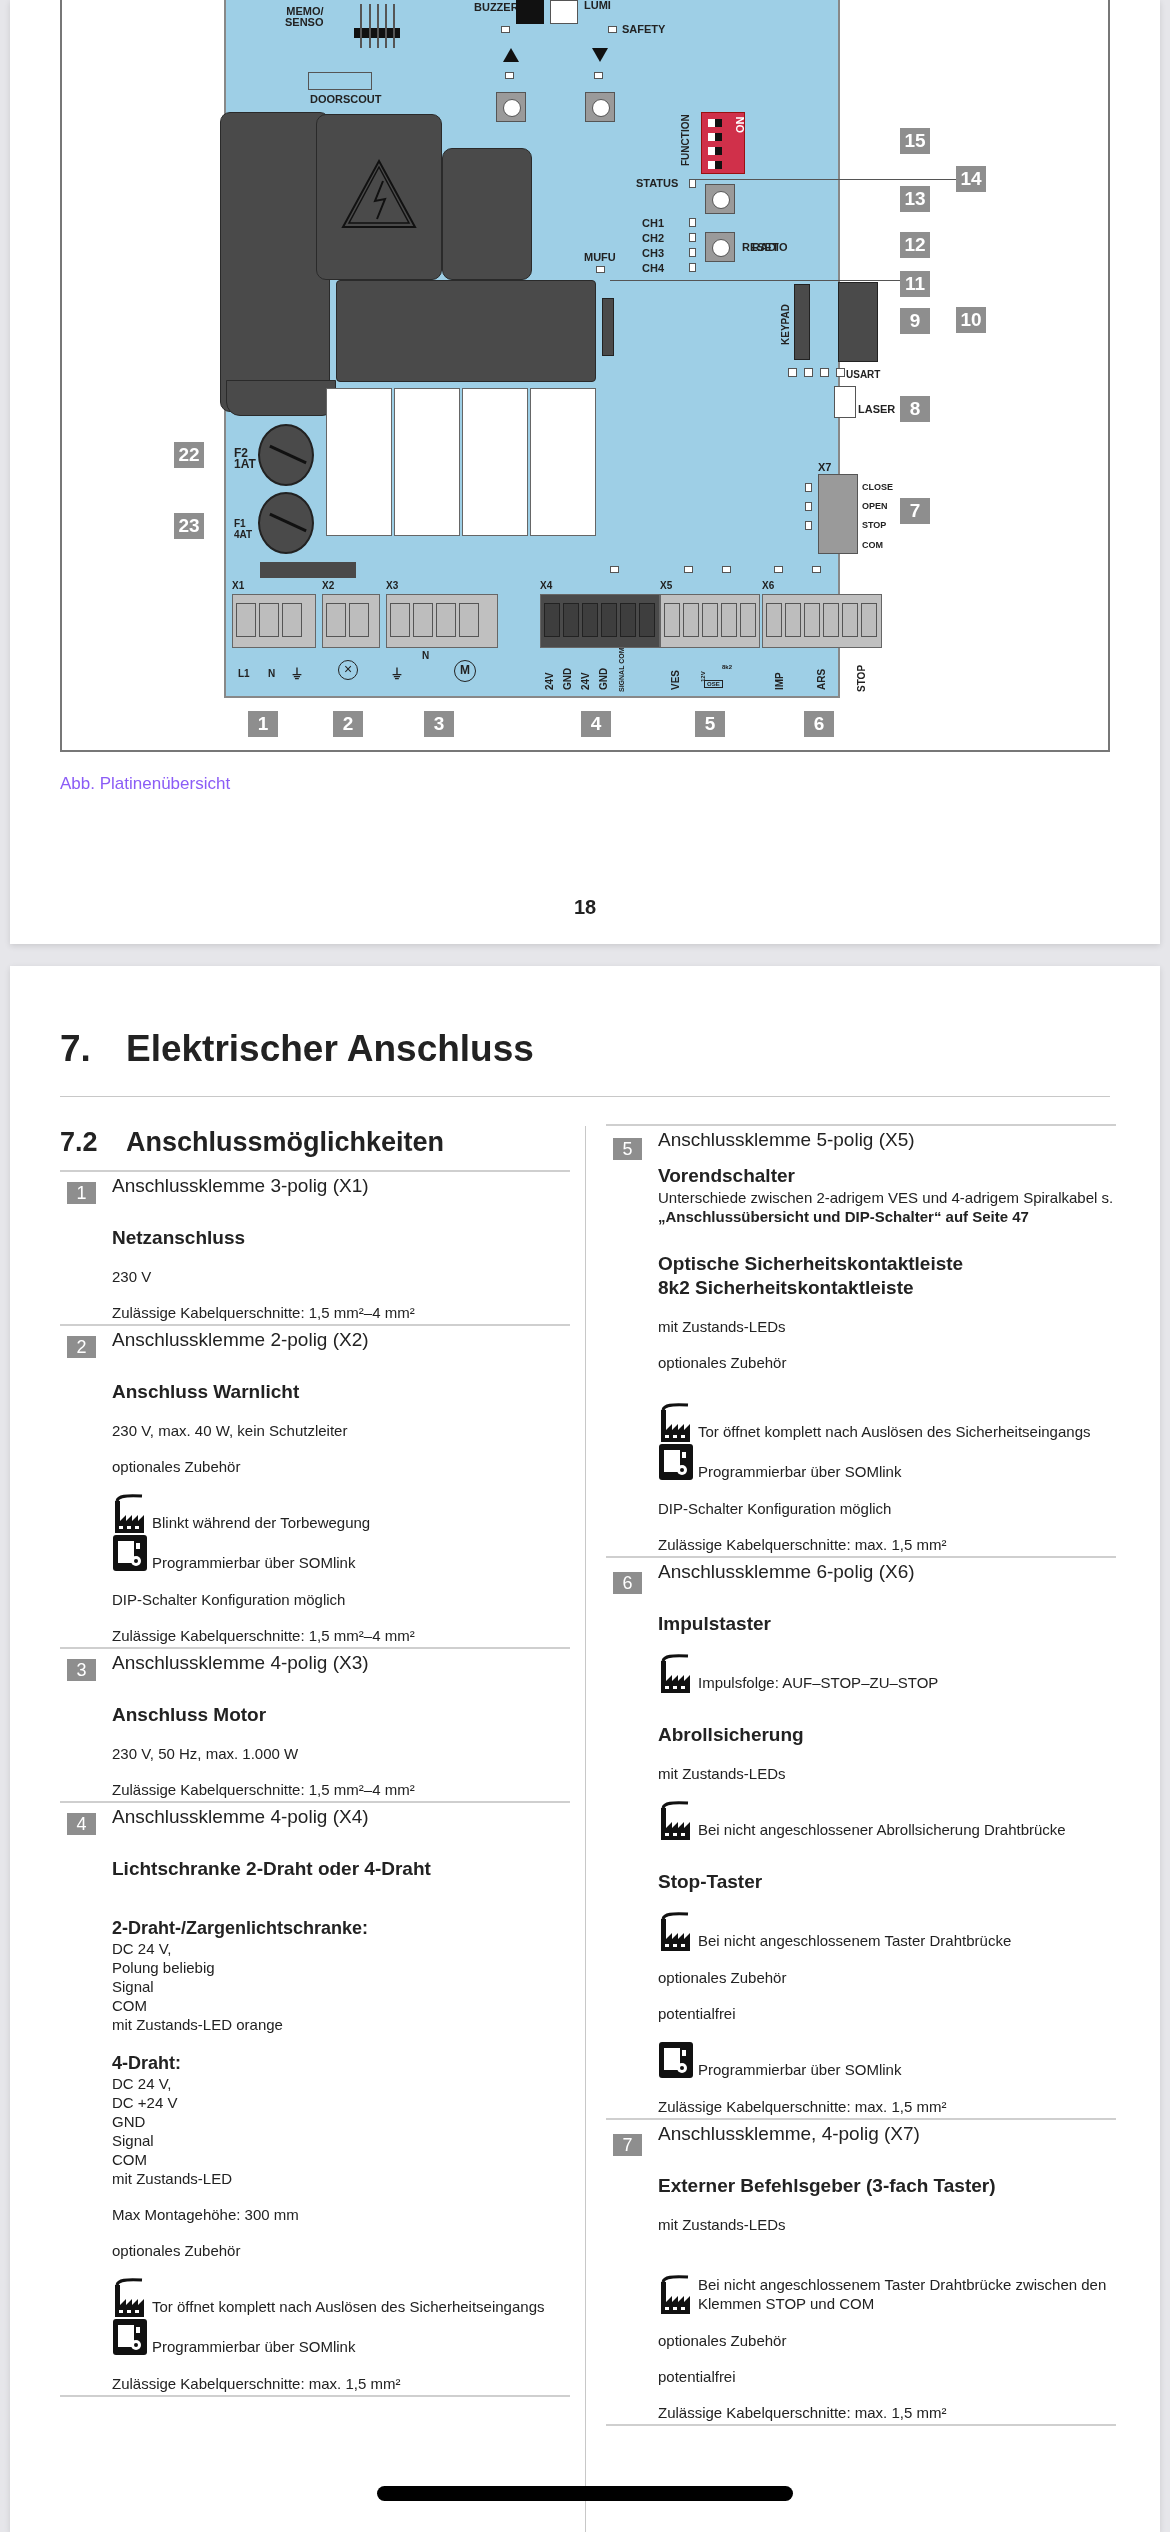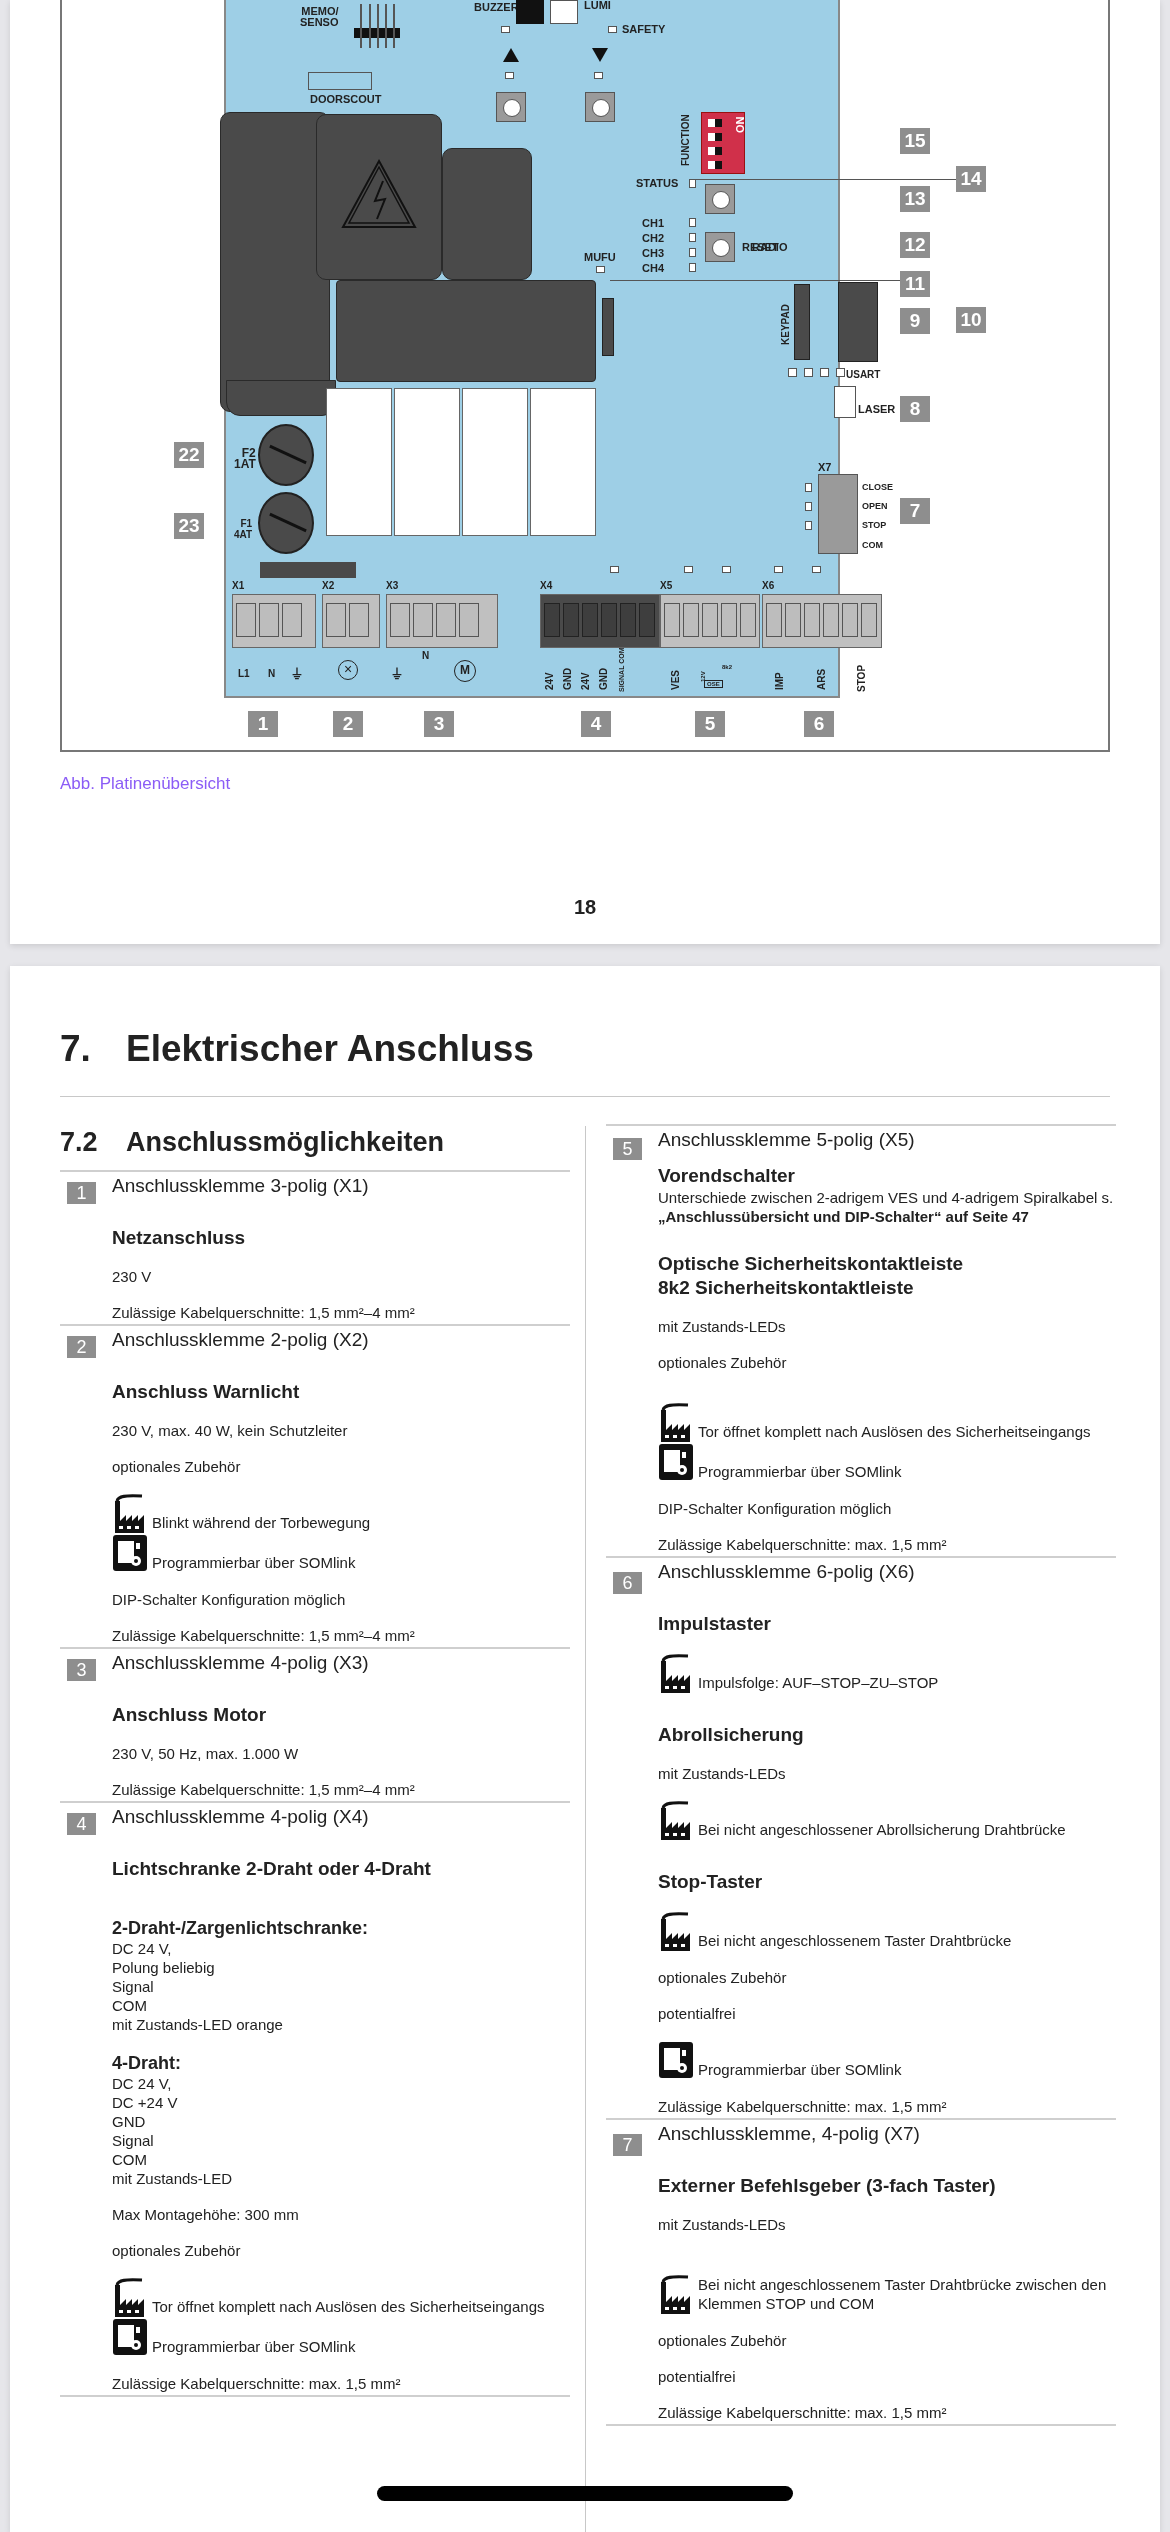--- a/index.html
+++ b/index.html
@@ -4,21 +4,21 @@
 <style>
   * { box-sizing: border-box; margin: 0; padding: 0; }
   html, body { width: 1170px; height: 2532px; overflow: hidden; background: #e6e6ea; font-family: "Liberation Sans", sans-serif; color: #222; }
   .page { position: absolute; left: 10px; width: 1150px; background: #fff; box-shadow: 0 2px 6px rgba(0,0,0,0.12); }
   #page1 { top: 0; height: 944px; }
   #page2 { top: 966px; height: 1566px; }
   
   .fig-frame { position: absolute; left: 50px; top: -2px; width: 1050px; height: 754px; border: 2px solid #777; border-top: none; }
   .board { position: absolute; left: 214px; top: -2px; width: 616px; height: 700px; background: #9ecfe6; border: 2px solid #888; }
   .mark { position: absolute; background: #8e8e8e; color: #fff; font-weight: bold; font-size: 19px; text-align: center; line-height: 26px; height: 26px; min-width: 30px; padding: 0 4px; }
-  .blab { position: absolute; font-size: 11px; font-weight: bold; color: #222; white-space: nowrap; line-height: 11px; text-align: right; }
+  .blab { position: absolute; font-size: 11px; font-weight: bold; color: #222; white-space: nowrap; line-height: 11px; }
   .led { position: absolute; width: 9px; height: 7px; background: #fff; border: 1px solid #555; }
   .btn { position: absolute; width: 30px; height: 30px; background: #9a9a9a; border: 1px solid #555; }
   .btn::after { content: ""; position: absolute; left: 6px; top: 6px; width: 16px; height: 16px; border-radius: 50%; background: #fff; border: 1px solid #555; }
   .dark { position: absolute; background: #4a4a4a; border: 1px solid #2a2a2a; border-radius: 10px; }
   .relay { position: absolute; top: 388px; width: 66px; height: 148px; background: #fff; border: 1px solid #666; }
   .fuse { position: absolute; width: 56px; height: 62px; border-radius: 50%; background: #4a4a4a; border: 2px solid #222; }
   .fuse::after { content: ""; position: absolute; left: 8px; top: 27px; width: 40px; height: 3px; background: #111; transform: rotate(25deg); }
   .term { position: absolute; top: 594px; height: 54px; background: #c0c0c0; border: 1px solid #666; display: flex; gap: 3px; padding: 8px 3px; }
   .term.darkt { background: #4a4a4a; }
   .term .slot { width: 20px; height: 34px; border: 1px solid #555; background: #bdbdbd; }
@@ -57,21 +57,21 @@
   b.bold { font-weight: bold; }
 </style>
 </head>
 <body>
 
 <div class="page" id="page1">
   <div class="fig-frame"></div>
 
   <div class="board">
 
-    <div class="blab" style="left:74px;top:6px;text-align:right;white-space:pre;">MEMO/
+    <div class="blab" style="left:59px;top:6px;text-align:right;white-space:pre;">MEMO/
 SENSO</div>
     <div style="position:absolute;left:128px;top:2px;width:46px;height:48px;">
       <div style="position:absolute;left:0;top:26px;width:46px;height:10px;background:#111;"></div>
       <div style="position:absolute;left:6px;top:2px;width:2px;height:44px;background:#555;"></div>
       <div style="position:absolute;left:15px;top:2px;width:2px;height:44px;background:#555;"></div>
       <div style="position:absolute;left:23px;top:2px;width:2px;height:44px;background:#555;"></div>
       <div style="position:absolute;left:31px;top:2px;width:2px;height:44px;background:#555;"></div>
       <div style="position:absolute;left:39px;top:2px;width:2px;height:44px;background:#555;"></div>
     </div>
     <div style="position:absolute;left:82px;top:72px;width:64px;height:18px;border:1px solid #555;"></div>

